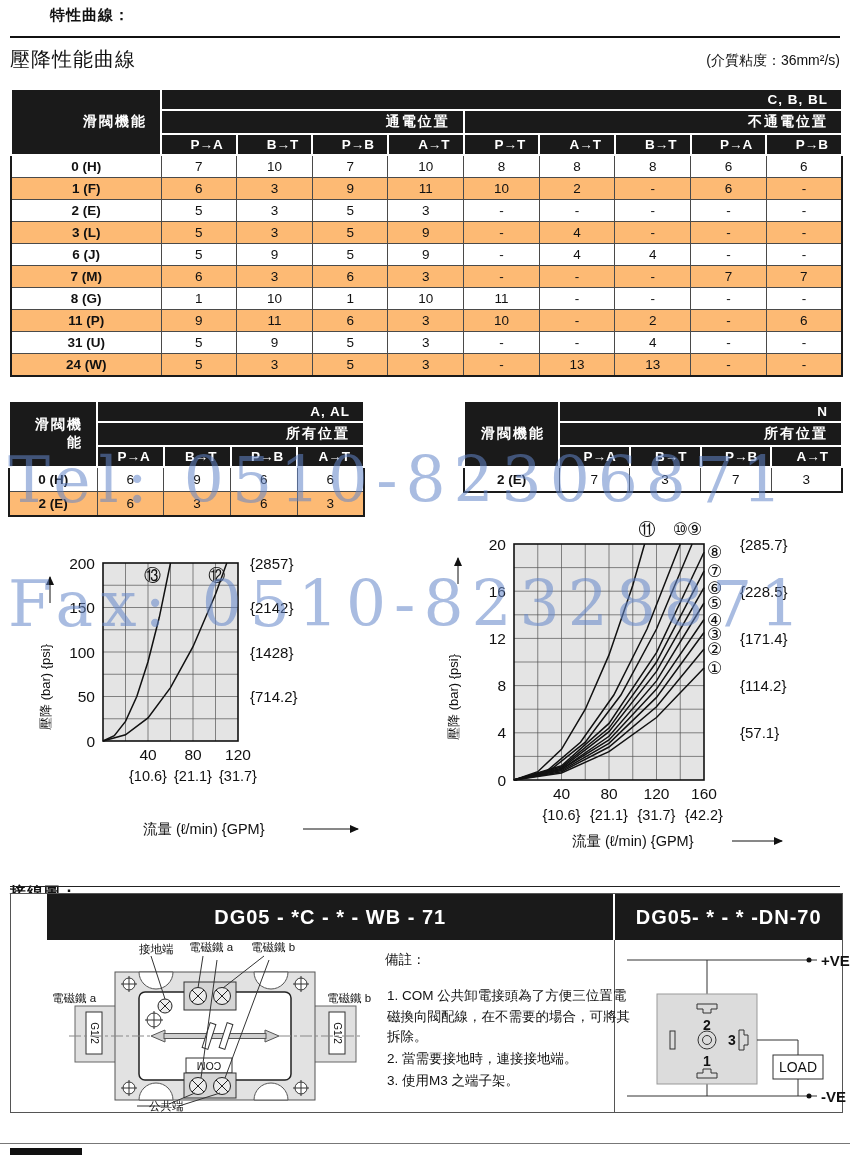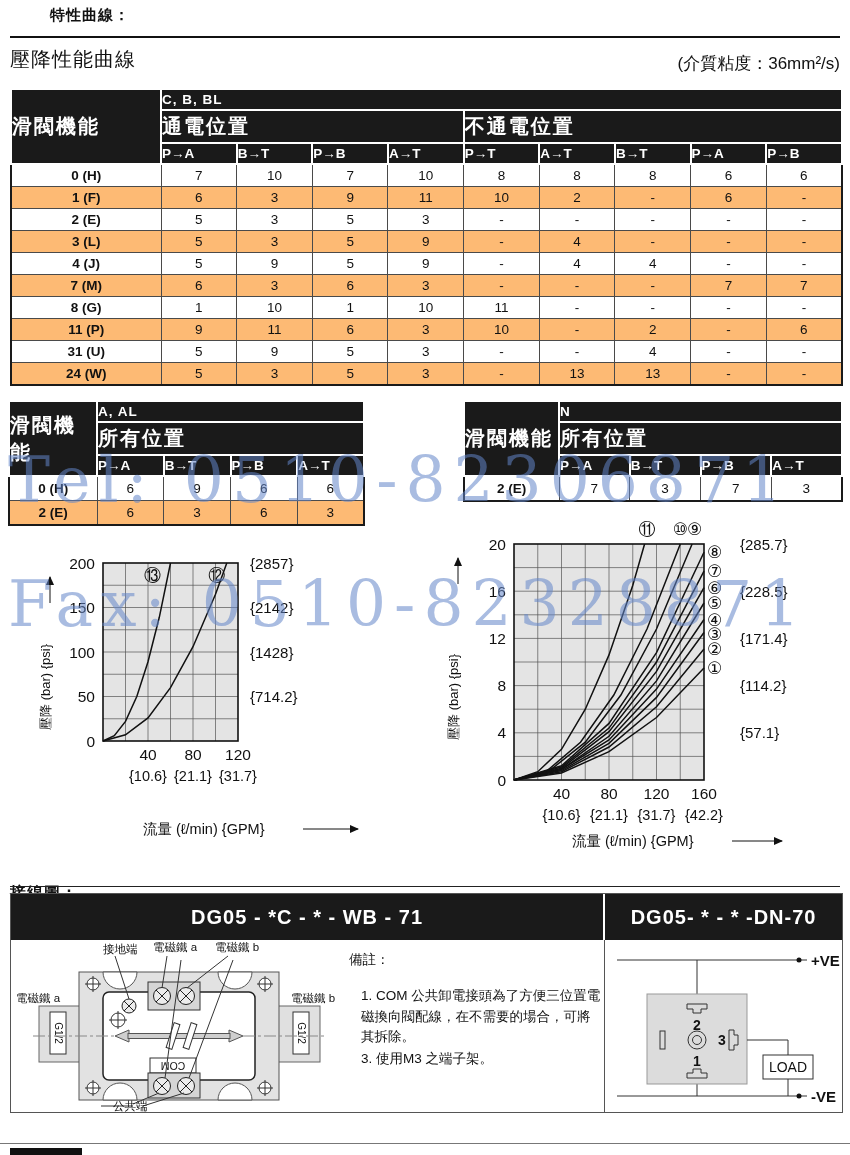--- a/index.html
+++ b/index.html
@@ -4,29 +4,29 @@
 <style>
   * { box-sizing: border-box; }
   html,body { margin:0; padding:0; background:#fff; }
   body { font-family:"Liberation Sans","DejaVu Sans",sans-serif; color:#111; }
   .page { position:relative; width:850px; height:1155px; background:#fff; overflow:hidden; }
 
   .abs { position:absolute; }
 
   .h-title   { font-size:15px; font-weight:bold; letter-spacing:1px; }
   .h-section { font-size:20px; letter-spacing:1px; }
-  .h-visc    { font-size:17px; }
+  .h-visc    { font-size:14px; }
   .rule-thick { height:2px; background:#111; }
   .rule-thin  { height:1px; background:#222; }
 
   
   table.dtable { border-collapse:collapse; table-layout:fixed; border:2px solid #1a1a1a; }
   table.dtable th { background:#1a1a1a; color:#fff; border:2px solid #fff;
-                    font-size:13.5px; font-weight:bold; padding:2px 0; text-align:left; }
-  table.dtable th.grp  { font-size:20px; letter-spacing:2px; }
+                    font-size:13.5px; font-weight:bold; padding:2px 13px; text-align:right; }
+  table.dtable th.grp  { font-size:14px; letter-spacing:2px; }
   table.dtable th.top  { font-size:13.5px; letter-spacing:1px; }
   table.dtable td { border:1px solid #4a4a4a; text-align:center; font-size:13.5px;
                     padding:3px 0; background:#fff; }
   table.dtable tr.alt td { background:#fdba74; }
   table.dtable td.rl { font-weight:bold; }
   table.small td { padding:4px 0; }
 
   
   .wm { position:absolute; left:8px; white-space:nowrap; z-index:9; pointer-events:none;
         font-family:"DejaVu Serif","Liberation Serif",serif;
@@ -38,21 +38,21 @@
   .wiring-head .cell { background:#1a1a1a; color:#fff; display:flex; align-items:center;
                        justify-content:center; font-size:20px; font-weight:bold; letter-spacing:1px; }
   .wiring-head .cell.l { width:71.5%; border-right:2px solid #fff; }
   .wiring-head .cell.r { width:28.5%; }
   .wiring-body { display:flex; height:172px; }
   .wiring-body .bl { width:71.5%; position:relative; border-right:1px solid #555; }
   .wiring-body .br { width:28.5%; position:relative; }
 
   .notes { position:absolute; left:338px; top:10px; width:254px; font-size:13.5px; line-height:1.5; }
   .notes .nt { margin-bottom:16px; }
-  .notes .ni { margin:0 0 2px 12px; }
+  .notes .ni { margin:0 0 2px 2px; }
 
   .footer-co { font-size:17px; font-weight:bold; letter-spacing:1px; }
   .black-tab { background:#111; }
 
   svg { font-family:"Liberation Sans","DejaVu Sans",sans-serif; }
   svg text { fill:#111; }
 </style>
 </head>
 <body>
 
@@ -141,21 +141,21 @@
             <td>3</td>
             <td>5</td>
             <td>9</td>
             <td>-</td>
             <td>4</td>
             <td>-</td>
             <td>-</td>
             <td>-</td>
           </tr>
           <tr>
-            <td class="rl">4  (J)</td>
+            <td class="rl">6  (J)</td>
             <td>5</td>
             <td>9</td>
             <td>5</td>
             <td>9</td>
             <td>-</td>
             <td>4</td>
             <td>4</td>
             <td>-</td>
             <td>-</td>
           </tr>
@@ -415,21 +415,21 @@
       <text x="278" y="300" font-size="14.5" text-anchor="middle">{42.2}</text>
       <text x="32" y="177" font-size="13" transform="rotate(-90 32 177)" text-anchor="middle">壓降 (bar) {psi}</text>
       <line x1="32" y1="64" x2="32" y2="38" stroke="#111" marker-end="url(#chart-right-arr)"></line>
       <text x="146" y="326" font-size="14.5">流量 (ℓ/min) {GPM}</text>
       <line x1="306" y1="321" x2="356" y2="321" stroke="#111" marker-end="url(#chart-right-arr)"></line>
     </svg>
 
   <div class="abs h-title" style="left:10px; top:860px; font-size:16px;margin-top:23px;">接線圖：</div>
   <div class="abs rule-thin" style="left:10px; top:886px; width:830px;"></div>
 
-  <div class="wiring-box" style="left:10px; top:893px; width:833px;">
+  <div class="wiring-box" style="left:10px; top:893px; width:833px;padding-left:36px;">
     <div class="wiring-head">
       <div class="cell l">DG05 - *C - * - WB - 71</div>
       <div class="cell r">DG05- * - * -DN-70</div>
     </div>
     <div class="wiring-body">
 
       <div class="bl">
 
         <svg class="abs" style="left:4px; top:0;" width="330" height="172" viewBox="0 0 330 172">
 
@@ -523,20 +523,21 @@
           <text x="200" y="11" font-size="11.5">電磁鐵 b</text>
           <text x="1" y="62" font-size="11.5">電磁鐵 a</text>
           <text x="276" y="62" font-size="11.5">電磁鐵 b</text>
           <text x="98" y="170" font-size="11.5">公共端</text>
         </svg>
 
         <div class="notes">
           <div class="nt">備註：</div>
           <div id="notes-list">
               <div class="ni">1. COM 公共卸電接頭為了方便三位置電磁換向閥配線，在不需要的場合，可將其拆除。</div>
+              <div class="ni">2. 當需要接地時，連接接地端。</div>
               <div class="ni">3. 使用M3 之端子架。</div>
             </div>
         </div>
       </div>
 
       <div class="br">
         <svg class="abs" style="left:0; top:0;" width="237" height="172" viewBox="0 0 237 172">
           <line x1="12" y1="20" x2="202" y2="20" stroke="#333"></line>
           <circle cx="194" cy="20" r="2.5" fill="#111"></circle>
           <text x="206" y="26" font-size="15" font-weight="bold">+VE</text>

